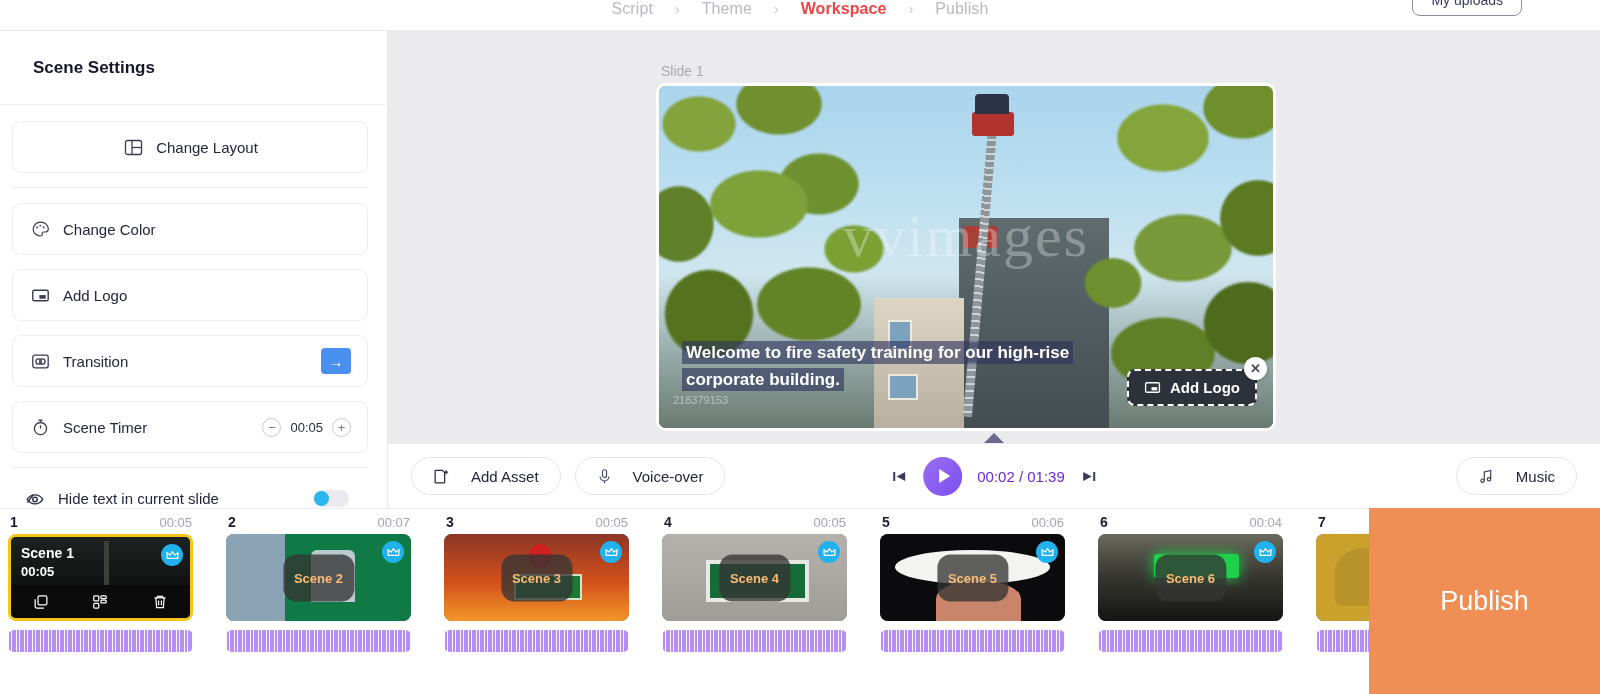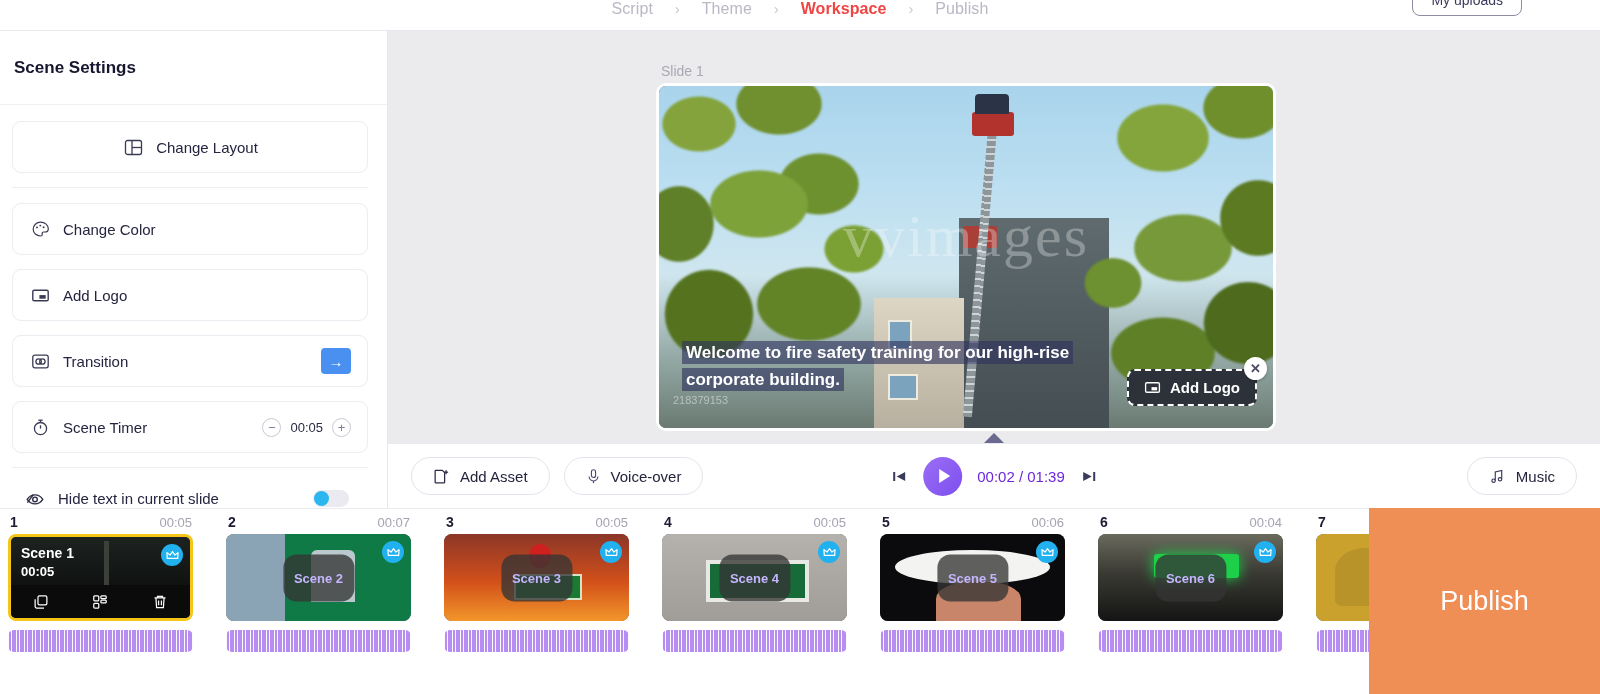--- a/index.html
+++ b/index.html
@@ -28,21 +28,21 @@
     padding: 7px 18px; font-size: 14px; color: #3a3a5c;
     background: #fff;
   }
 
   
   .sidebar {
     position: absolute; left: 0; top: 31px; width: 388px; height: 477px;
     background: #fff; border-right: 1px solid #e7e7ee;
   }
   .sidebar-header {
-    height: 74px; display: flex; align-items: center; padding-left: 14px;
+    height: 74px; display: flex; align-items: center; padding-left: 33px;
     border-bottom: 1px solid #eeeef3;
   }
   .sidebar-title { font-size: 17px; font-weight: bold; color: #16162e; }
   .sidebar-body { padding: 16px 19px 0 12px; }
   .opt {
     height: 52px; margin-bottom: 14px;
     border: 1px solid #ececf2; border-radius: 9px; background: #fff;
     display: flex; align-items: center; padding: 0 16px;
     font-size: 15px; color: #25253f;
   }
@@ -184,21 +184,21 @@
   }
 
   
   .playbar {
     position: absolute; left: 388px; top: 443px; width: 1212px; height: 65px;
     background: #fff; border-top: 1px solid #e9e9ef;
     display: flex; align-items: center;
   }
   .pill {
     border: 1px solid #e4e4ec; border-radius: 22px; background: #fff;
-    height: 38px; padding: 0 21px; display: inline-flex; align-items: center; gap: 10px;
+    height: 38px; padding: 0 21px; display: inline-flex; align-items: center; gap: 21px;
     font-size: 15px; color: #24243d;
   }
   .pb-left { position: absolute; left: 23px; display: flex; gap: 14px; }
   .pb-center {
     position: absolute; left: 50%; transform: translateX(-50%);
     display: flex; align-items: center; gap: 15px;
   }
   .play-btn {
     width: 39px; height: 39px; border-radius: 50%;
     background: linear-gradient(135deg,#9b6ef5,#7d4ff0);
@@ -230,21 +230,21 @@
     background: #555;
   }
   .scene.selected .thumb { border: 3px solid #f5c518; }
   .crown {
     position: absolute; right: 7px; top: 7px; width: 22px; height: 22px;
     border-radius: 50%; background: #21b1ef;
     display: flex; align-items: center; justify-content: center; color: #fff; font-size: 12px;
   }
   .scene-tag {
     position: absolute; left: 50%; top: 50%; transform: translate(-50%,-50%);
-    background: rgba(52,52,52,.78); color: #c4b5fd; font-size: 13px; font-weight: bold;
+    background: rgba(52,52,52,.78); color: #fdba74; font-size: 13px; font-weight: bold;
     padding: 16px 11px; border-radius: 13px; white-space: nowrap;
   }
   .sel-title {
     position: absolute; left: 10px; top: 6px; color: #fff;
     font-size: 14px; font-weight: bold; line-height: 1.45;
   }
   .sel-title .t2 { font-size: 13px; display: block; }
   .sel-actions {
     position: absolute; left: 0; right: 0; bottom: 0; height: 33px;
     background: #0b0b0b; display: flex; align-items: center; justify-content: space-around;

